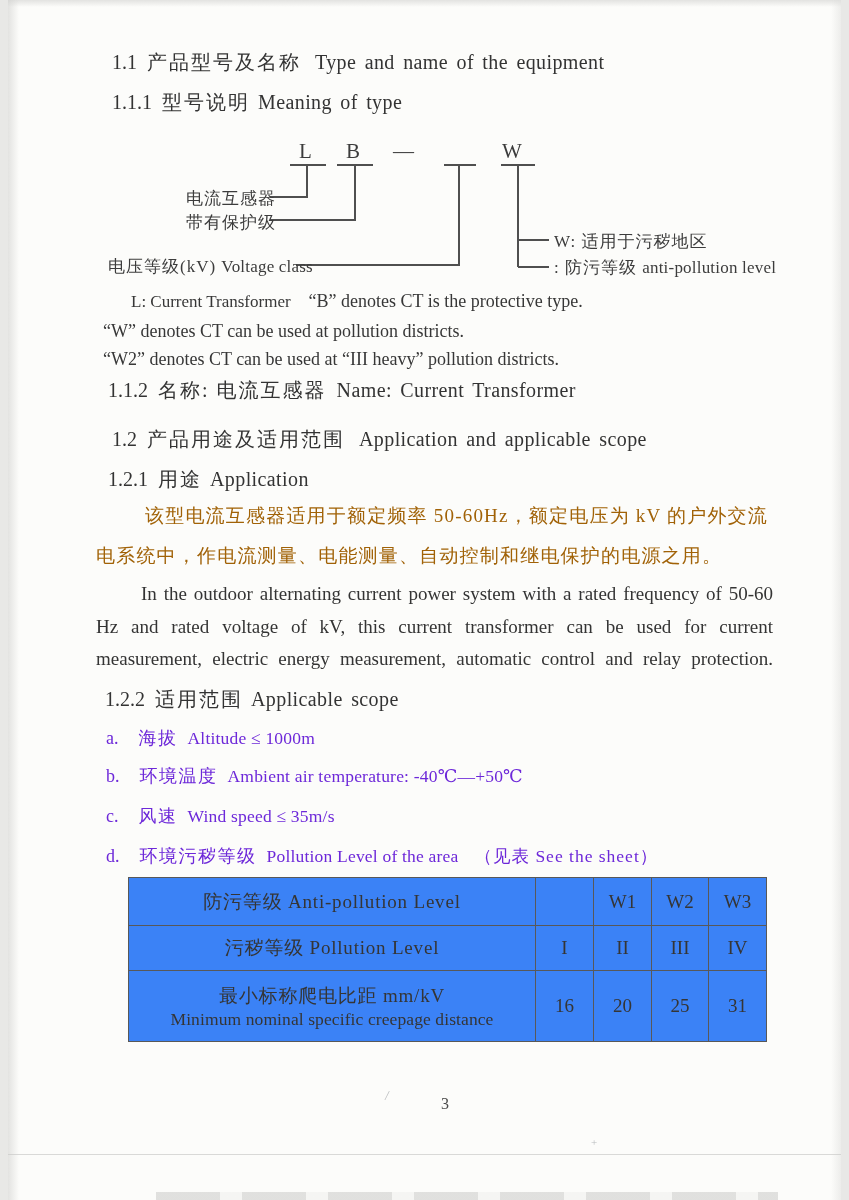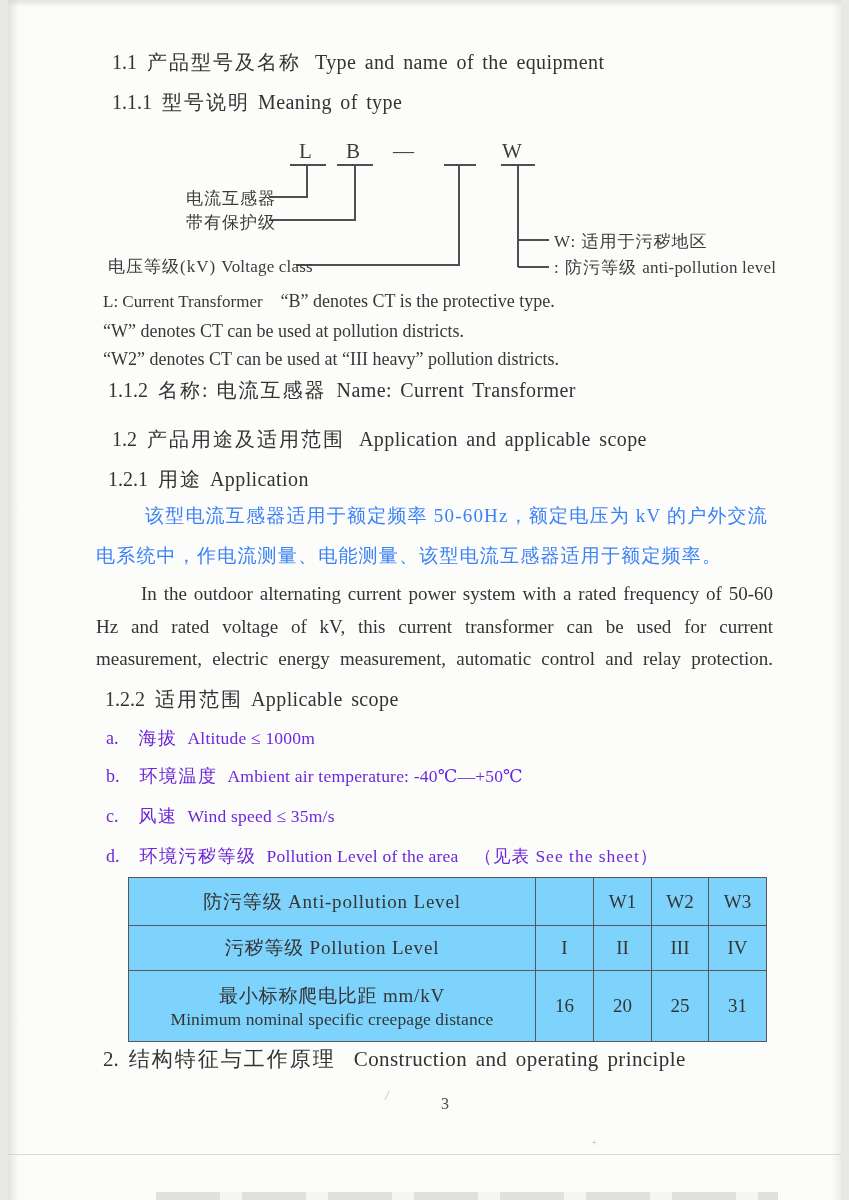--- a/index.html
+++ b/index.html
@@ -15,36 +15,36 @@
   .h .zh{letter-spacing:2px;}
   .h .en{margin-left:14px;letter-spacing:.4px;word-spacing:3px;}
   .h2size{font-size:21px;}
   
   .dletter{font-size:21px;color:#3c3c3c;}
   .dline{position:absolute;background:#4f4f4f;}
   .dlabel{font-size:17px;color:#3c3c3c;letter-spacing:1px;}
   .dlabel .lat{letter-spacing:.2px;}
   
   .note{font-size:18px;color:#373737;}
-  .note .lead{font-size:17px;}
+  .note .lead{font-size:17px;margin-left:28px;}
   .note .rest{margin-left:18px;}
-  .zhpara{font-size:19px;letter-spacing:1.2px;color:#3b82f6;}
+  .zhpara{font-size:19px;letter-spacing:1.2px;color:#a16207;}
   .enline{position:absolute;width:677px;font-size:19px;color:#343434;
           text-align:justify;text-align-last:justify;white-space:normal;}
   .item{font-size:18px;color:#6d28d9;}
   .item .letter{margin-right:20px;}
   .item .zh{letter-spacing:1.5px;margin-right:10px;}
   .item .en{font-size:17.5px;letter-spacing:.2px;}
   .item .extra{margin-left:16px;font-size:17.5px;letter-spacing:1px;}
   
   .ptable{
     position:absolute;left:120px;top:877px;
     display:grid;grid-template-columns:407px 58px 58px 57px 57px;
     grid-template-rows:48px 45px 70px;
-    border:1.5px solid #585858;background:#7dd3fc;
+    border:1.5px solid #585858;background:#3b82f6;
   }
   .cell{
     border-right:1px solid #585858;border-bottom:1px solid #585858;
     display:flex;flex-direction:column;align-items:center;justify-content:center;
     font-size:19px;color:#353535;text-align:center;
   }
   .cell.lastcol{border-right:none;}
   .cell.lastrow{border-bottom:none;}
   .cell .l1{letter-spacing:.8px;}
   .cell .l2{font-size:17.5px;letter-spacing:.1px;}
@@ -128,21 +128,21 @@
 
   <div class="abs h" style="left:104px;top:426px;">
     <span class="num">1.2</span><span class="zh">产品用途及适用范围</span><span class="en">Application and applicable scope</span>
   </div>
 
   <div class="abs h" style="left:100px;top:466px;">
     <span class="num">1.2.1</span><span class="zh">用途</span><span class="en" style="margin-left:8px;">Application</span>
   </div>
 
   <div class="abs zhpara" style="left:137px;top:503px;">该型电流互感器适用于额定频率 50-60Hz，额定电压为 kV 的户外交流</div>
-  <div class="abs zhpara" style="left:88px;top:543px;">电系统中，作电流测量、电能测量、该型电流互感器适用于额定频率。</div>
+  <div class="abs zhpara" style="left:88px;top:543px;">电系统中，作电流测量、电能测量、自动控制和继电保护的电源之用。</div>
 
   <div class="enline" style="left:88px;top:583px;text-indent:45px;">In the outdoor alternating current power system with a rated frequency of 50-60</div>
   <div class="enline" style="left:88px;top:616px;">Hz and rated voltage of kV, this current transformer can be used for current</div>
   <div class="enline" style="left:88px;top:648px;">measurement, electric energy measurement, automatic control and relay protection.</div>
 
   <div class="abs h" style="left:97px;top:686px;">
     <span class="num">1.2.2</span><span class="zh">适用范围</span><span class="en" style="margin-left:8px;">Applicable scope</span>
   </div>
 
   <div class="abs item" style="left:98px;top:726px;">
@@ -179,21 +179,18 @@
     <div class="cell lastrow">
       <span class="l1">最小标称爬电比距  mm/kV</span>
       <span class="l2">Minimum nominal specific creepage distance</span>
     </div>
     <div class="cell lastrow">16</div>
     <div class="cell lastrow">20</div>
     <div class="cell lastrow">25</div>
     <div class="cell lastrow lastcol">31</div>
   </div>
 
-  <div class="abs h h2size" style="left:95px;top:1045px;">
-    <span class="num">2.</span><span class="zh">结构特征与工作原理</span><span class="en" style="margin-left:18px;">Construction and operating principle</span>
-  </div>
 
   <div class="abs speck" style="left:377px;top:1088px;transform:rotate(8deg);">/</div>
   <div class="abs pagenum" style="left:433px;top:1095px;">3</div>
   <div class="abs speck" style="left:583px;top:1136px;font-size:11px;">+</div>
 
 </div>
 
 </body></html>

